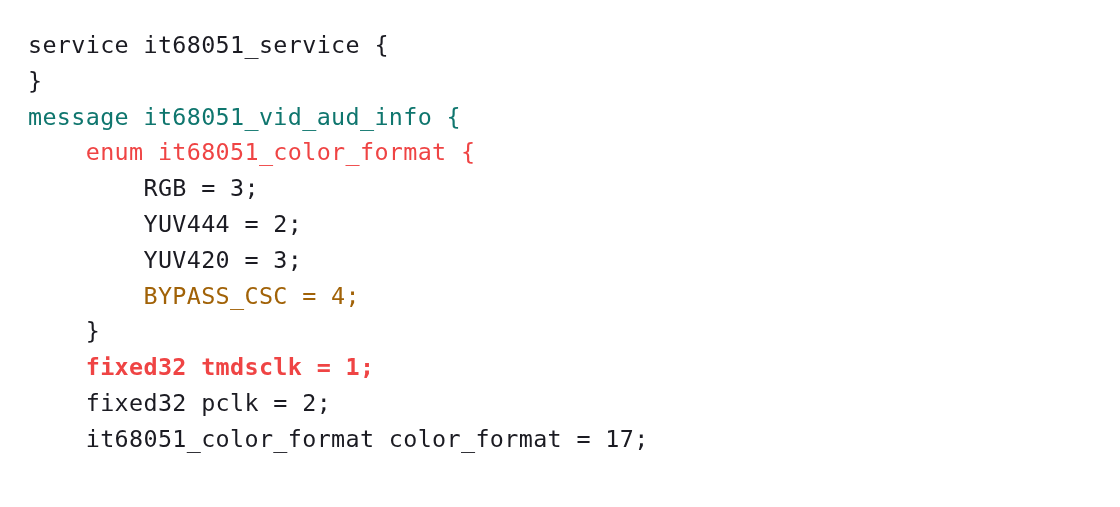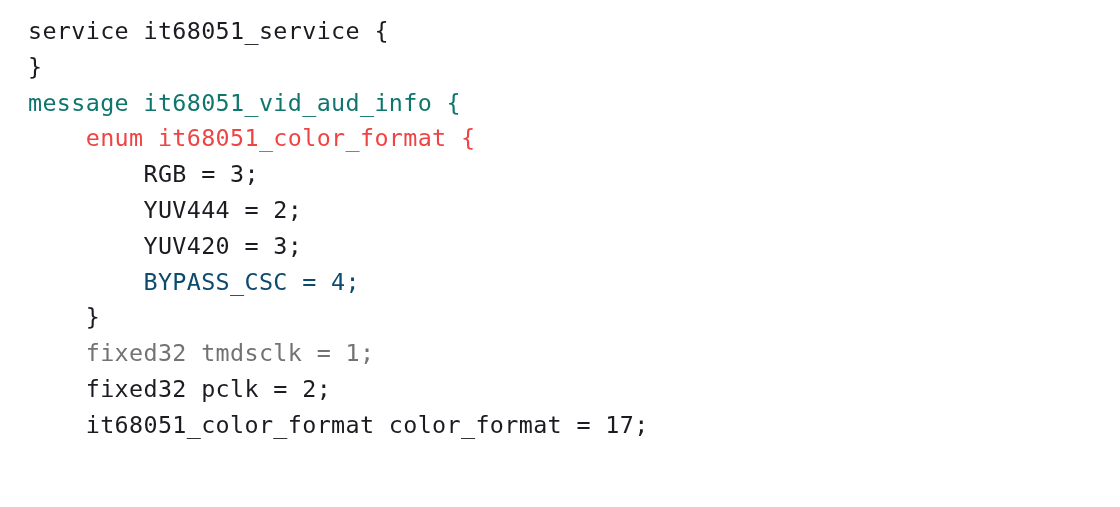--- a/index.html
+++ b/index.html
@@ -14,21 +14,21 @@
     font-family: "DejaVu Sans Mono", "Liberation Mono", monospace;
   }
   #code-listing {
     position: absolute;
     left: 0;
     top: 0;
     width: 1120px;
     height: 507px;
     background: #ffffff;
     box-sizing: border-box;
-    padding: 14px 0 0 28px;
+    padding: 28px 0 0 28px;
   }
   .code-line {
     display: block;
     height: 35.8px;
     line-height: 35.8px;
     font-size: 23.4px;
     letter-spacing: 0.35px;
     color: #1b1b22;
     white-space: pre;
     font-family: "DejaVu Sans Mono", "Liberation Mono", monospace;
@@ -39,18 +39,18 @@
 <body>
 
 <div id="code-listing" style="background: rgb(255, 255, 255);">
     <span class="code-line" style="color: rgb(27, 27, 34);">service it68051_service {</span>
     <span class="code-line" style="color: rgb(27, 27, 34);">}</span>
     <span class="code-line" style="color: #0f766e;">message it68051_vid_aud_info {</span>
     <span class="code-line" style="color: #ef4444;">    enum it68051_color_format {</span>
     <span class="code-line" style="color: rgb(27, 27, 34);">        RGB = 3;</span>
     <span class="code-line" style="color: rgb(27, 27, 34);">        YUV444 = 2;</span>
     <span class="code-line" style="color: rgb(27, 27, 34);">        YUV420 = 3;</span>
-    <span class="code-line" style="color: #0c4a6e;">        BYPASS_CSC = 4;</span>
+    <span class="code-line" style="color: #a16207;">        BYPASS_CSC = 4;</span>
     <span class="code-line" style="color: rgb(27, 27, 34);">    }</span>
-    <span class="code-line" style="color: #737373;">    fixed32 tmdsclk = 1;</span>
+    <span class="code-line" style="color: #ef4444; font-weight: bold;">    fixed32 tmdsclk = 1;</span>
     <span class="code-line" style="color: rgb(27, 27, 34);">    fixed32 pclk = 2;</span>
     <span class="code-line" style="color: rgb(27, 27, 34);">    it68051_color_format color_format = 17;</span>
   </div>
 
 </body></html>

